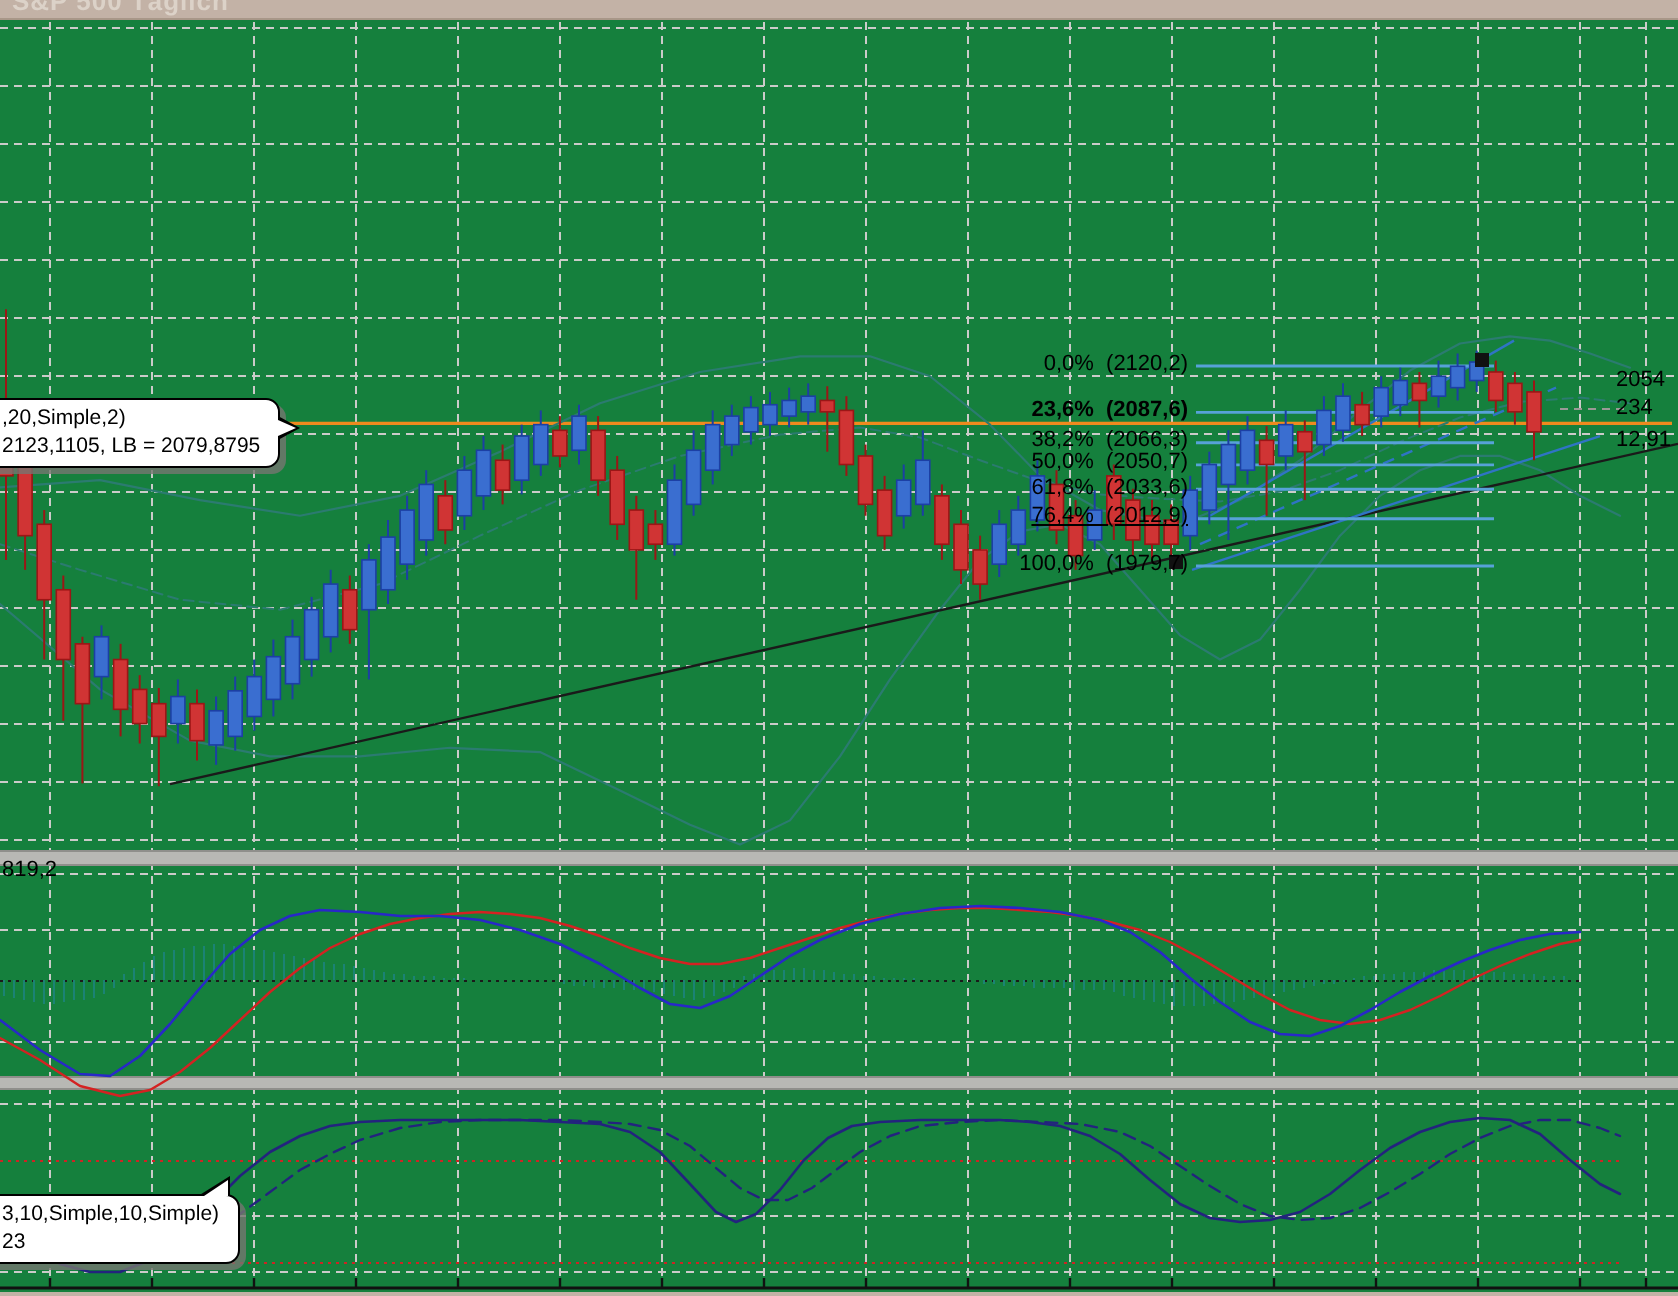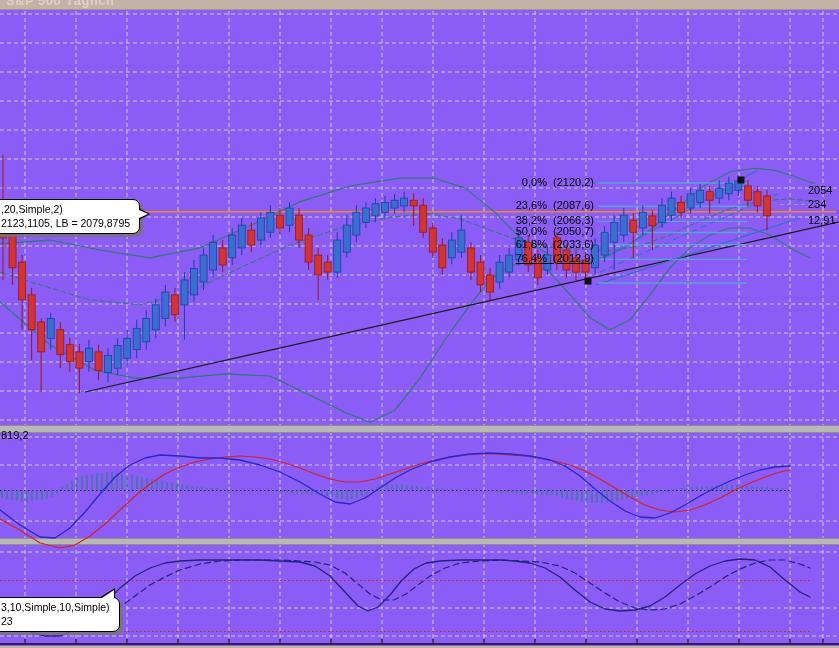--- a/index.html
+++ b/index.html
@@ -1,18 +1,18 @@
 <!DOCTYPE html>
 <html><head>
 <meta charset="utf-8">
 <style>
   *{box-sizing:border-box;margin:0;padding:0}
   html,body{width:839px;height:648px;overflow:hidden}
   body{font-family:"Liberation Sans",sans-serif;background:#777}
-  #screen{position:relative;width:839px;height:648px;overflow:hidden;background:#8b5cf6}
+  #screen{position:relative;width:839px;height:648px;overflow:hidden;background:#15803d}
   .titlebar{position:absolute;top:0;left:0;right:0;height:10px;background:#c3b2a6;border-bottom:1px solid #a89788;overflow:hidden;z-index:30}
   .titlebar span{position:absolute;left:6px;top:-7px;font-size:13px;font-weight:bold;color:#dcd2c8;letter-spacing:.5px;white-space:nowrap}
   .bottombar{position:absolute;left:0;right:0;top:646px;height:2px;background:#c3b2a6;z-index:30}
   #chart-svg{position:absolute;left:0;top:0;z-index:1}
   #labels-layer{position:absolute;left:0;top:0;width:839px;height:488px;z-index:10;pointer-events:none}
   .lbl{position:absolute;font-size:11px;line-height:13px;color:#000;white-space:pre}
   .tooltip{position:absolute;background:#ffffff;border:1px solid #000;border-radius:7px;
     padding:2px 9px 3px 12px;font-size:10.5px;line-height:14px;color:#000;white-space:nowrap;
     box-shadow:3px 3px 0 rgba(118,118,112,.8);z-index:20}
   #tt1{left:-12px;top:199px}
@@ -438,25 +438,26 @@
         <line x1="637" y1="639" x2="637" y2="643.5" stroke="#111" stroke-width="1.2"></line>
         <line x1="688" y1="639" x2="688" y2="643.5" stroke="#111" stroke-width="1.2"></line>
         <line x1="739" y1="639" x2="739" y2="643.5" stroke="#111" stroke-width="1.2"></line>
         <line x1="790" y1="639" x2="790" y2="643.5" stroke="#111" stroke-width="1.2"></line>
         <line x1="823" y1="639" x2="823" y2="643.5" stroke="#111" stroke-width="1.2"></line>
       </g>
     </svg>
 
   <div id="labels-layer">
       <div class="lbl" style="left: 424px; top: 176px; width: 170px; text-align: right;">0,0%  (2120,2)</div>
-      <div class="lbl" style="left: 424px; top: 199.203px; width: 170px; text-align: right;">23,6%  (2087,6)</div>
+      <div class="lbl" style="left: 424px; top: 199.203px; width: 170px; text-align: right; font-weight: bold;">23,6%  (2087,6)</div>
       <div class="lbl" style="left: 424px; top: 214.363px; width: 170px; text-align: right;">38,2%  (2066,3)</div>
       <div class="lbl" style="left: 424px; top: 225.466px; width: 170px; text-align: right;">50,0%  (2050,7)</div>
       <div class="lbl" style="left: 424px; top: 237.637px; width: 170px; text-align: right;">61,8%  (2033,6)</div>
       <div class="lbl" style="left: 424px; top: 252.37px; width: 170px; text-align: right; text-decoration: underline;">76,4%  (2012,9)</div>
+      <div class="lbl" style="left: 424px; top: 276px; width: 170px; text-align: right;">100,0%  (1979,7)</div>
       <div class="lbl" style="left: 808px; top: 184px; width: 60px; text-align: left;">2054</div>
       <div class="lbl" style="left: 808px; top: 198px; width: 60px; text-align: left;">234</div>
       <div class="lbl" style="left: 808px; top: 214px; width: 60px; text-align: left;">12,91</div>
       <div class="lbl" style="left: 1px; top: 389px; margin-top: 40px;">819,2</div>
     </div>
 
   <div class="tooltip" id="tt1">
     <div>,20,Simple,2)</div>
     <div able="false">2123,1105, LB = 2079,8795</div>
     <div class="tail-right"></div>

